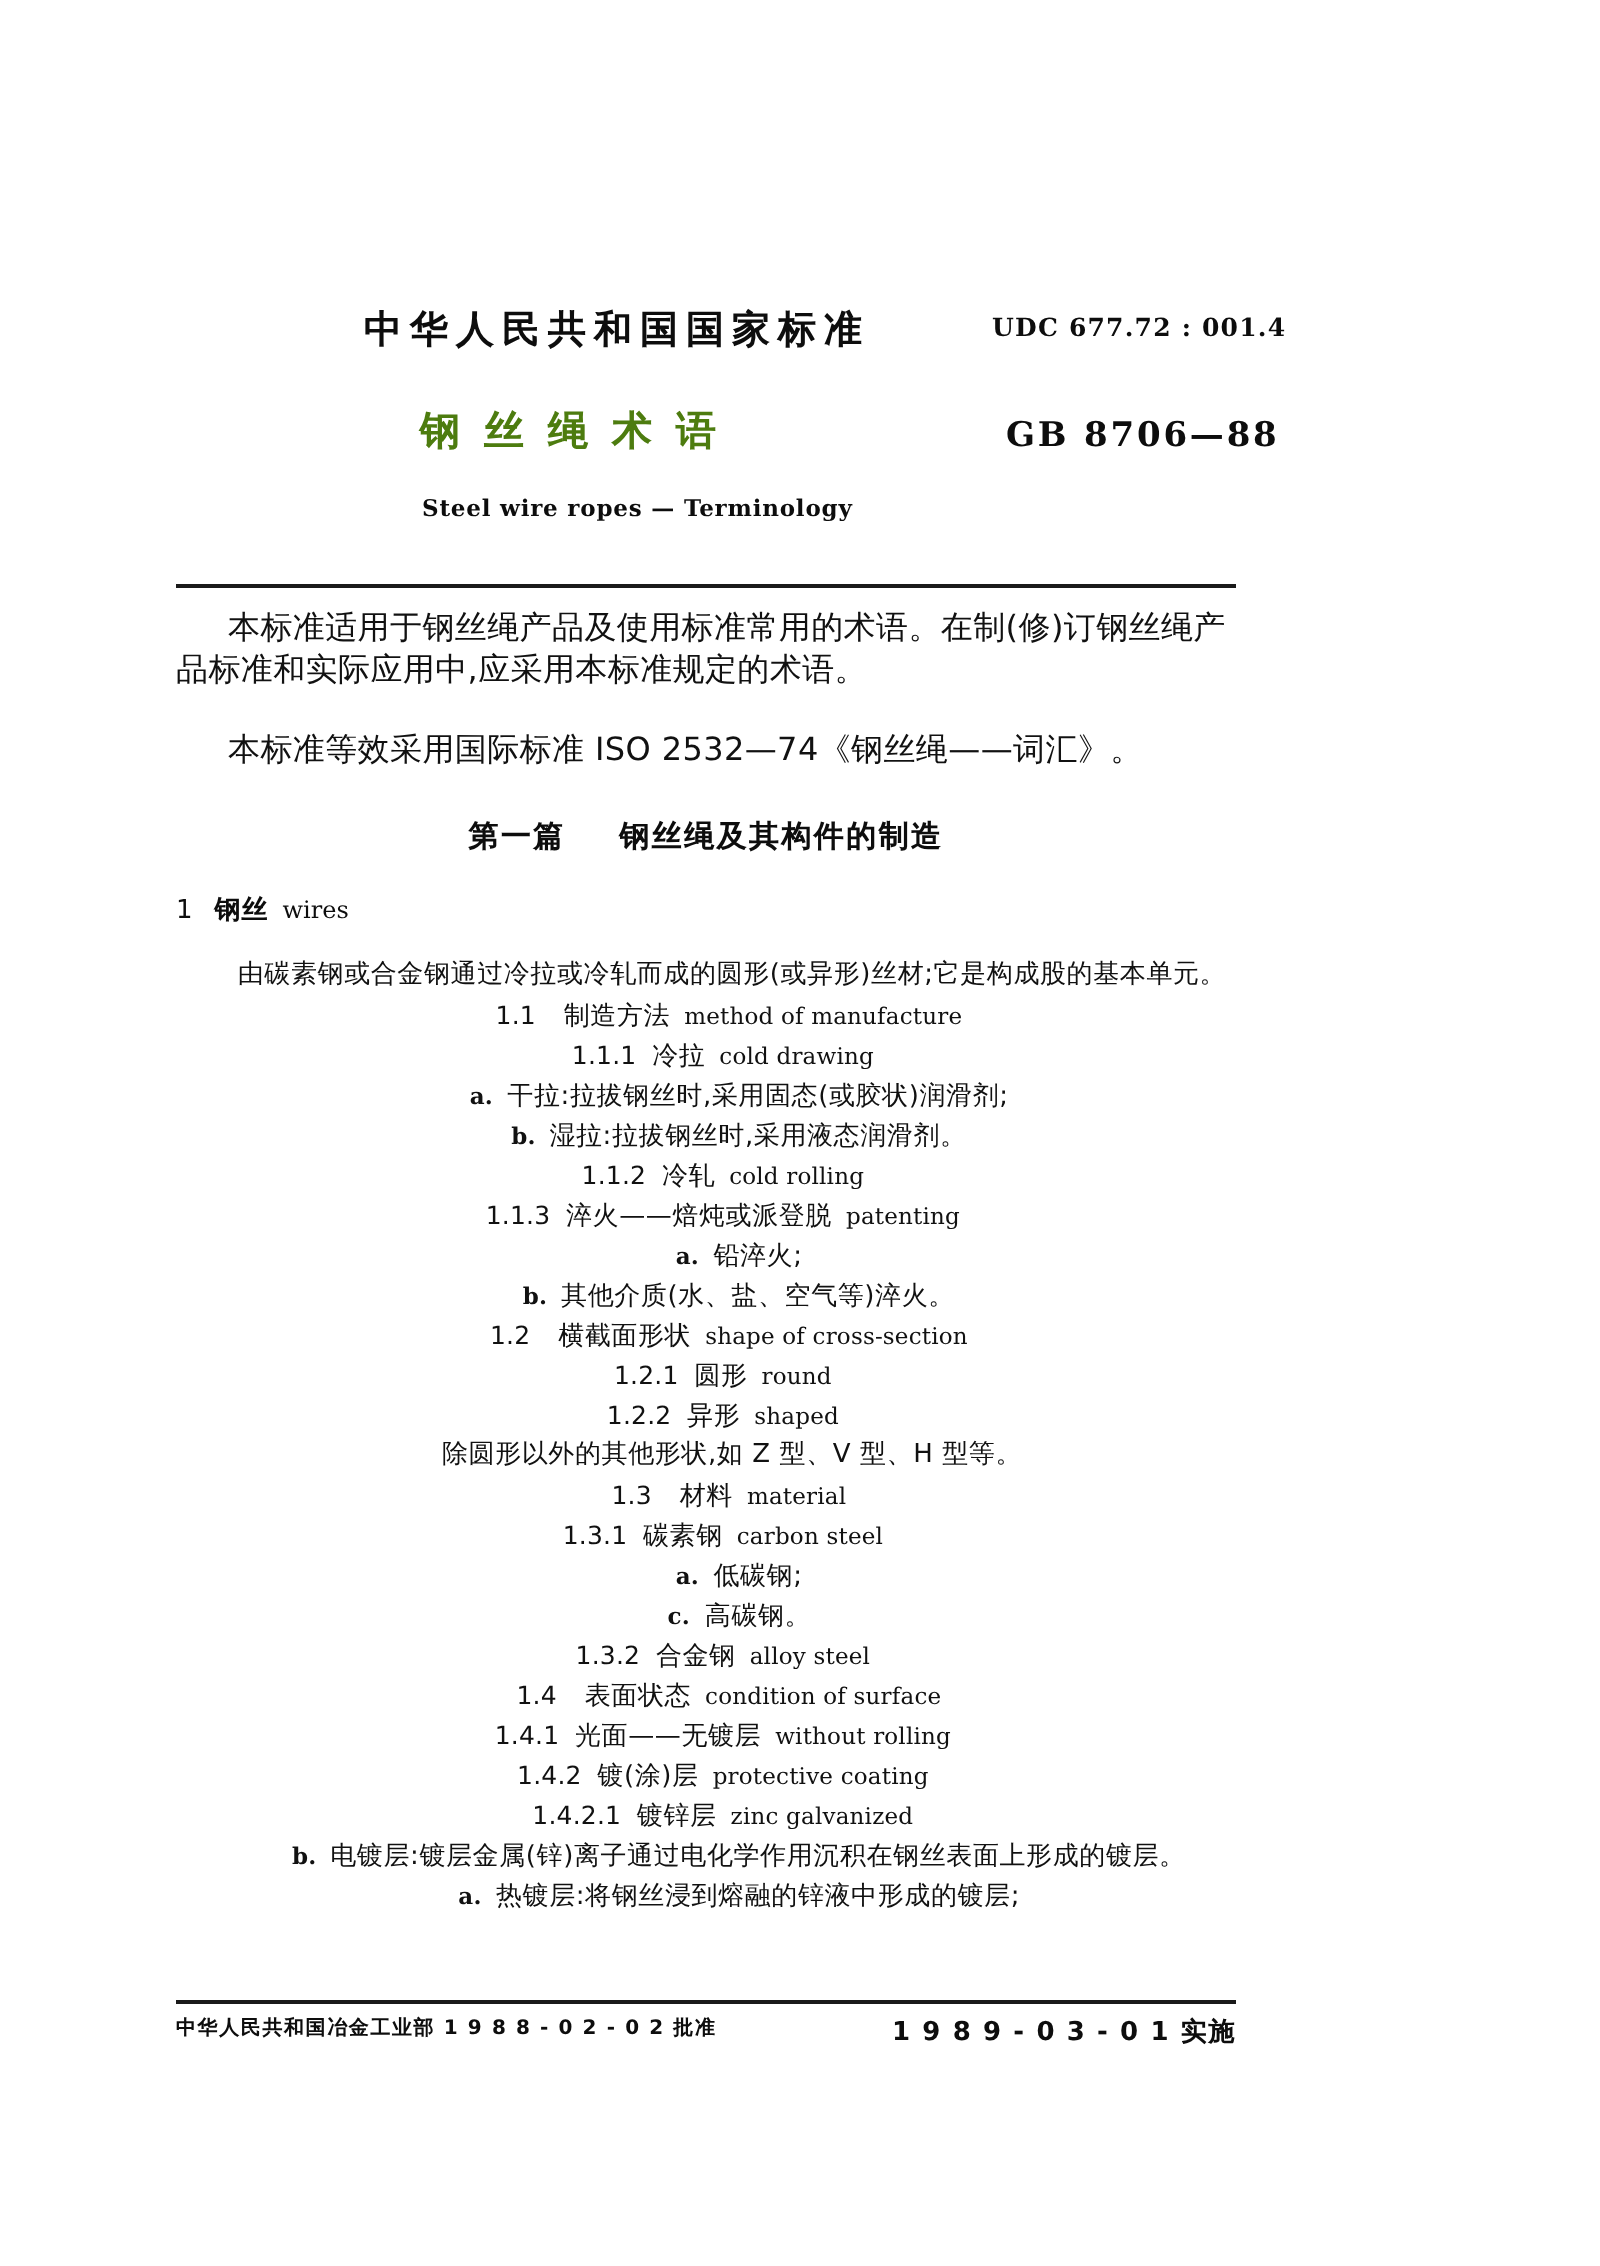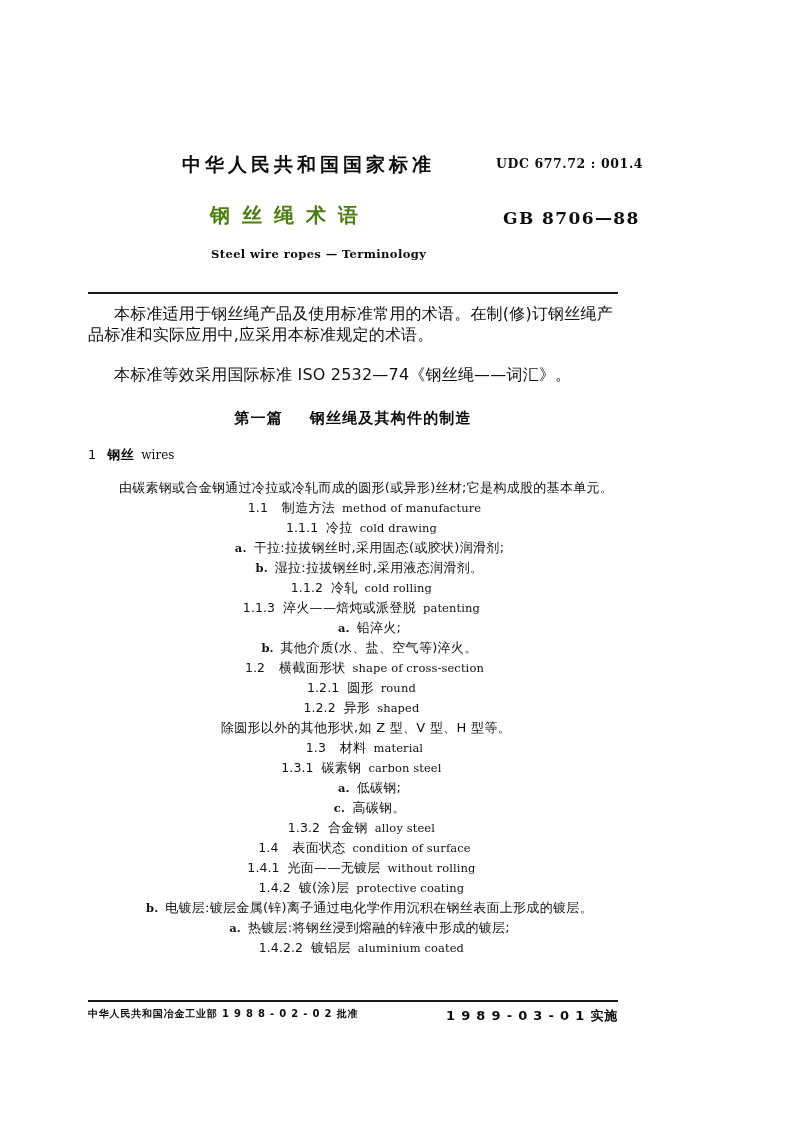--- a/index.html
+++ b/index.html
@@ -267,23 +267,23 @@
       <div class="ln lvl-num"><span class="num">1.2.2</span><span class="cn">异形</span><span class="en">shaped</span></div>
       <div class="ln lvl-para"><span class="cn">除圆形以外的其他形状,如 Z 型、V 型、H 型等。</span></div>
       <div class="ln lvl-num"><span class="num">1.3</span><span class="cn">材料</span><span class="en">material</span></div>
       <div class="ln lvl-num"><span class="num">1.3.1</span><span class="cn">碳素钢</span><span class="en">carbon steel</span></div>
       <div class="ln lvl-letter"><span class="num">a.</span><span class="cn">低碳钢;</span></div>
       <div class="ln lvl-letter"><span class="num">c.</span><span class="cn">高碳钢。</span></div>
       <div class="ln lvl-num"><span class="num">1.3.2</span><span class="cn">合金钢</span><span class="en">alloy steel</span></div>
       <div class="ln lvl-num"><span class="num">1.4</span><span class="cn">表面状态</span><span class="en">condition of surface</span></div>
       <div class="ln lvl-num"><span class="num">1.4.1</span><span class="cn">光面——无镀层</span><span class="en">without rolling</span></div>
       <div class="ln lvl-num"><span class="num">1.4.2</span><span class="cn">镀(涂)层</span><span class="en">protective coating</span></div>
+      <div class="ln lvl-num deep"><span class="num">1.4.2.1</span><span class="cn">镀锌层</span><span class="en">zinc galvanized</span></div>
       <div class="ln lvl-letter"><span class="num">b.</span><span class="cn">电镀层:镀层金属(锌)离子通过电化学作用沉积在钢丝表面上形成的镀层。</span></div>
       <div class="ln lvl-letter"><span class="num">a.</span><span class="cn">热镀层:将钢丝浸到熔融的锌液中形成的镀层;</span></div>
-      <div class="ln lvl-num deep"><span class="num">1.4.2.2</span><span class="cn">镀铝层</span><span class="en">aluminium coated</span></div>
     </div>
 
   <div class="rule rule-bottom"></div>
   <div class="footer">
     <div class="footer-left">中华人民共和国冶金工业部 1 9 8 8 - 0 2 - 0 2 批准</div>
     <div class="footer-right">1 9 8 9 - 0 3 - 0 1 实施</div>
   </div>
 
 </div>
 

